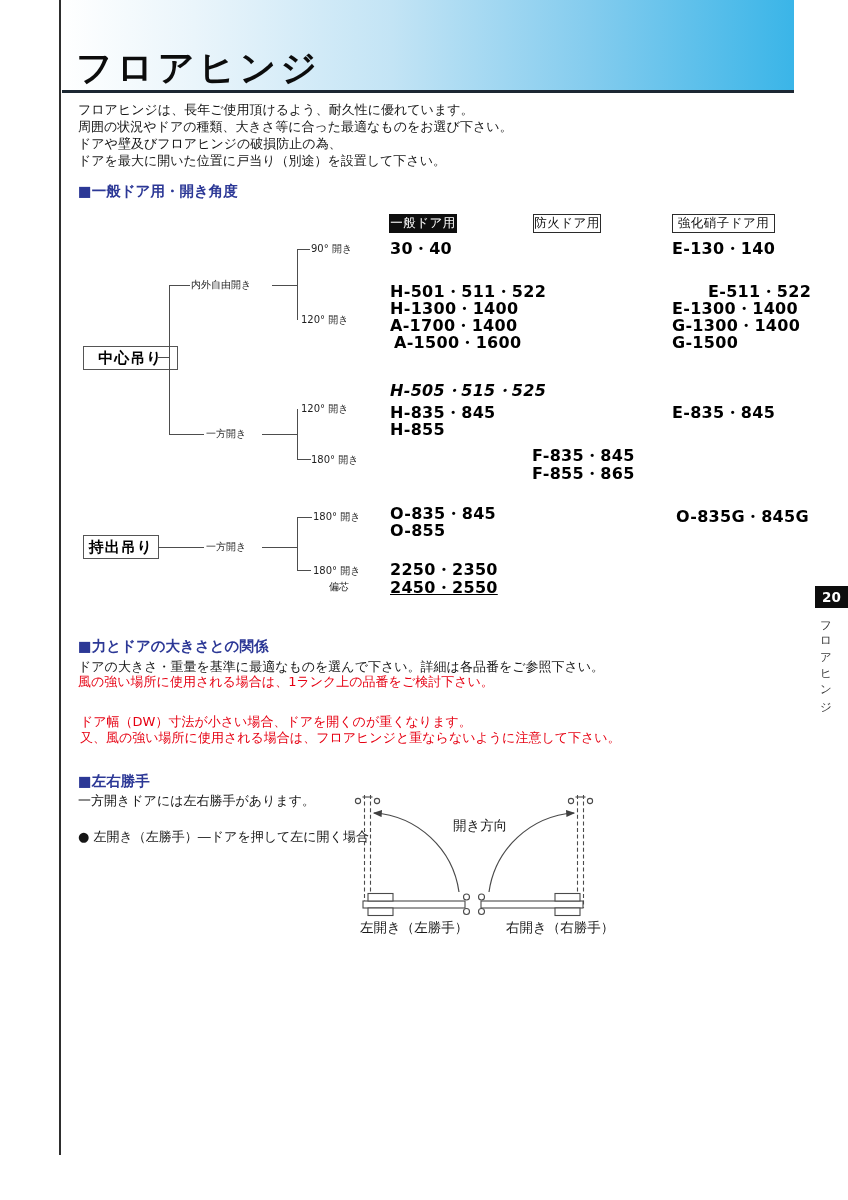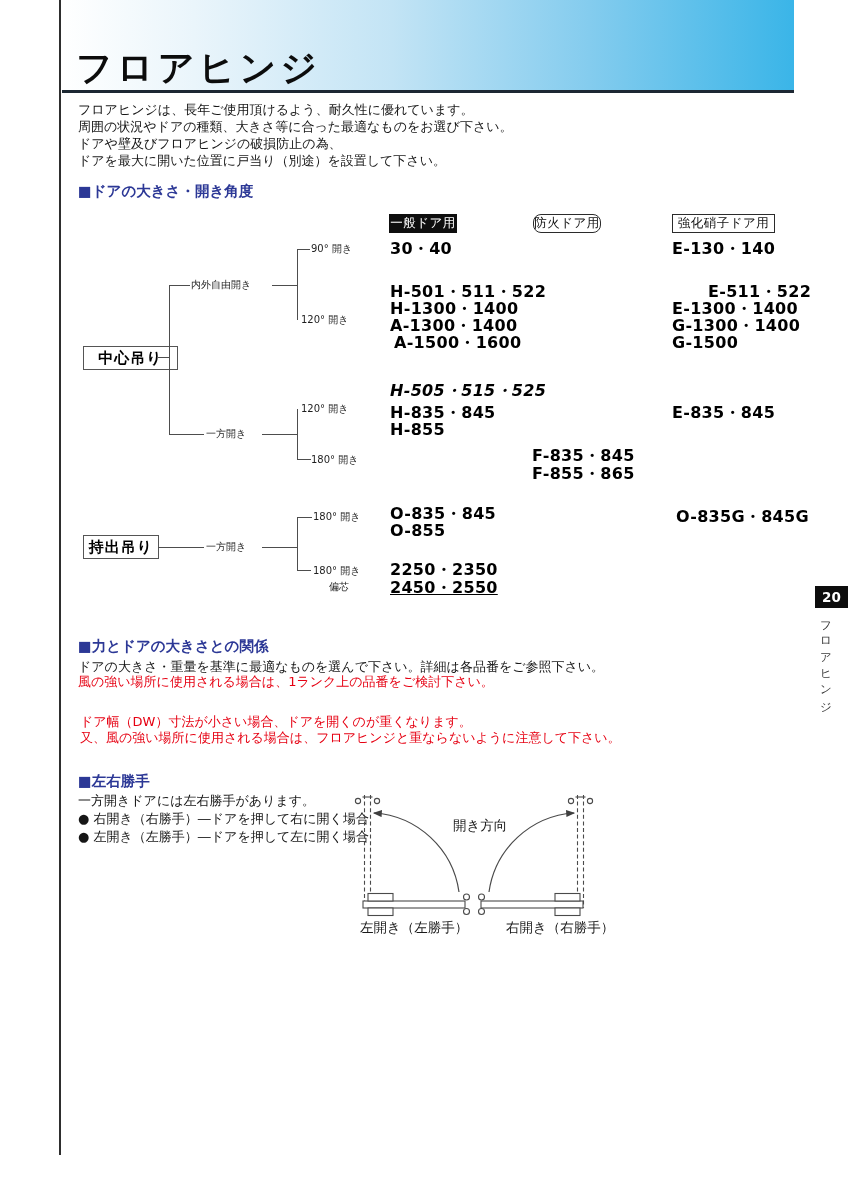--- a/index.html
+++ b/index.html
@@ -56,24 +56,24 @@
     <div class="band-title">フロアヒンジ</div>
   </div>
 
   <div class="intro">
     <div>フロアヒンジは、長年ご使用頂けるよう、耐久性に優れています。</div>
     <div>周囲の状況やドアの種類、大きさ等に合った最適なものをお選び下さい。</div>
     <div>ドアや壁及びフロアヒンジの破損防止の為、</div>
     <div>ドアを最大に開いた位置に戸当り（別途）を設置して下さい。</div>
   </div>
 
-  <div class="sec-head" style="left:78px;top:182px;">■ドアの大きさ・開き角度</div>
+  <div class="sec-head" style="left:78px;top:182px;">■一般ドア用・開き角度</div>
 
   <div class="colhead dark" style="left:389px;top:214px;width:68px;">一般ドア用</div>
-  <div class="colhead boxed" style="left:533px;top:214px;width:68px;border-radius:8px;">防火ドア用</div>
+  <div class="colhead boxed" style="left:533px;top:214px;width:68px;">防火ドア用</div>
   <div class="colhead boxed" style="left:672px;top:214px;width:103px;">強化硝子ドア用</div>
 
   <div class="nodebox" style="left:83px;top:346px;width:95px;height:24px;">中心吊り</div>
   <div class="nodebox" style="left:83px;top:535px;width:76px;height:24px;">持出吊り</div>
 
   <div class="tline" style="left:169px;top:285px;width:1.2px;height:149px;"></div>
   <div class="tline" style="left:158px;top:357px;width:11px;height:1.2px;"></div>
   <div class="tline" style="left:169px;top:285px;width:21px;height:1.2px;"></div>
   <div class="tline" style="left:272px;top:285px;width:25px;height:1.2px;"></div>
   <div class="tline" style="left:297px;top:249px;width:1.2px;height:71px;"></div>
@@ -96,21 +96,21 @@
   <div class="tlabel" style="left:301px;top:312px;">120° 開き</div>
   <div class="tlabel" style="left:301px;top:401px;">120° 開き</div>
   <div class="tlabel" style="left:311px;top:452px;">180° 開き</div>
   <div class="tlabel" style="left:313px;top:509px;">180° 開き</div>
   <div class="tlabel" style="left:313px;top:563px;">180° 開き</div>
   <div class="tlabel" style="left:329px;top:579px;">偏芯</div>
 
   <div class="tval" style="left:390px;top:240px;">30・40</div>
   <div class="tval" style="left:390px;top:283px;">H-501・511・522</div>
   <div class="tval" style="left:390px;top:300px;">H-1300・1400</div>
-  <div class="tval" style="left:390px;top:317px;">A-1300・1400</div>
+  <div class="tval" style="left:390px;top:317px;">A-1700・1400</div>
   <div class="tval" style="left:394px;top:334px;">A-1500・1600</div>
   <div class="tval" style="left:390px;top:382px;font-style:italic;">H-505・515・525</div>
   <div class="tval" style="left:390px;top:404px;">H-835・845</div>
   <div class="tval" style="left:390px;top:421px;">H-855</div>
   <div class="tval" style="left:390px;top:505px;">O-835・845</div>
   <div class="tval" style="left:390px;top:522px;">O-855</div>
   <div class="tval" style="left:390px;top:561px;">2250・2350</div>
   <div class="tval" style="left:390px;top:579px;text-decoration:underline;">2450・2550</div>
 
   <div class="tval" style="left:532px;top:447px;">F-835・845</div>
@@ -125,21 +125,20 @@
   <div class="tval" style="left:676px;top:508px;">O-835G・845G</div>
 
   <div class="sec-head" style="left:78px;top:637px;">■力とドアの大きさとの関係</div>
   <div class="txt" style="left:78px;top:659px;">ドアの大きさ・重量を基準に最適なものを選んで下さい。詳細は各品番をご参照下さい。</div>
   <div class="txt red" style="left:78px;top:674px;">風の強い場所に使用される場合は、1ランク上の品番をご検討下さい。</div>
   <div class="txt red" style="left:80px;top:714px;">ドア幅（DW）寸法が小さい場合、ドアを開くのが重くなります。</div>
   <div class="txt red" style="left:80px;top:730px;">又、風の強い場所に使用される場合は、フロアヒンジと重ならないように注意して下さい。</div>
 
   <div class="sec-head" style="left:78px;top:772px;">■左右勝手</div>
   <div class="txt" style="left:78px;top:793px;">一方開きドアには左右勝手があります。</div>
-  <div class="txt" style="left:78px;top:811px;">● 右開き（右勝手）―ドアを押して右に開く場合</div>
   <div class="txt" style="left:78px;top:829px;">● 左開き（左勝手）―ドアを押して左に開く場合</div>
 
   <svg class="svg-layer" viewBox="0 0 848 1200">
     <defs>
       <marker id="arrow" orient="auto" markerWidth="9" markerHeight="8" refX="6.5" refY="3">
         <path d="M0,0 L7.5,3 L0,6 z" fill="#3f3f3f"></path>
       </marker>
     </defs>
     <g stroke="#4a4a4a" stroke-width="1.1" fill="none">
       <line x1="364.5" y1="795" x2="364.5" y2="908" stroke-dasharray="4 2.6"></line>

